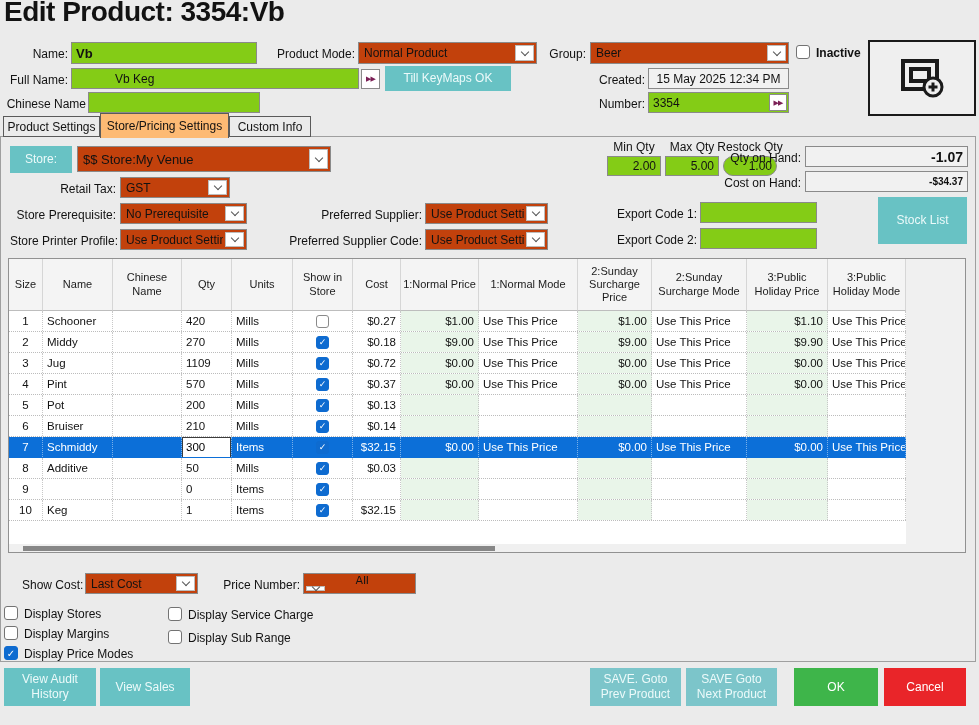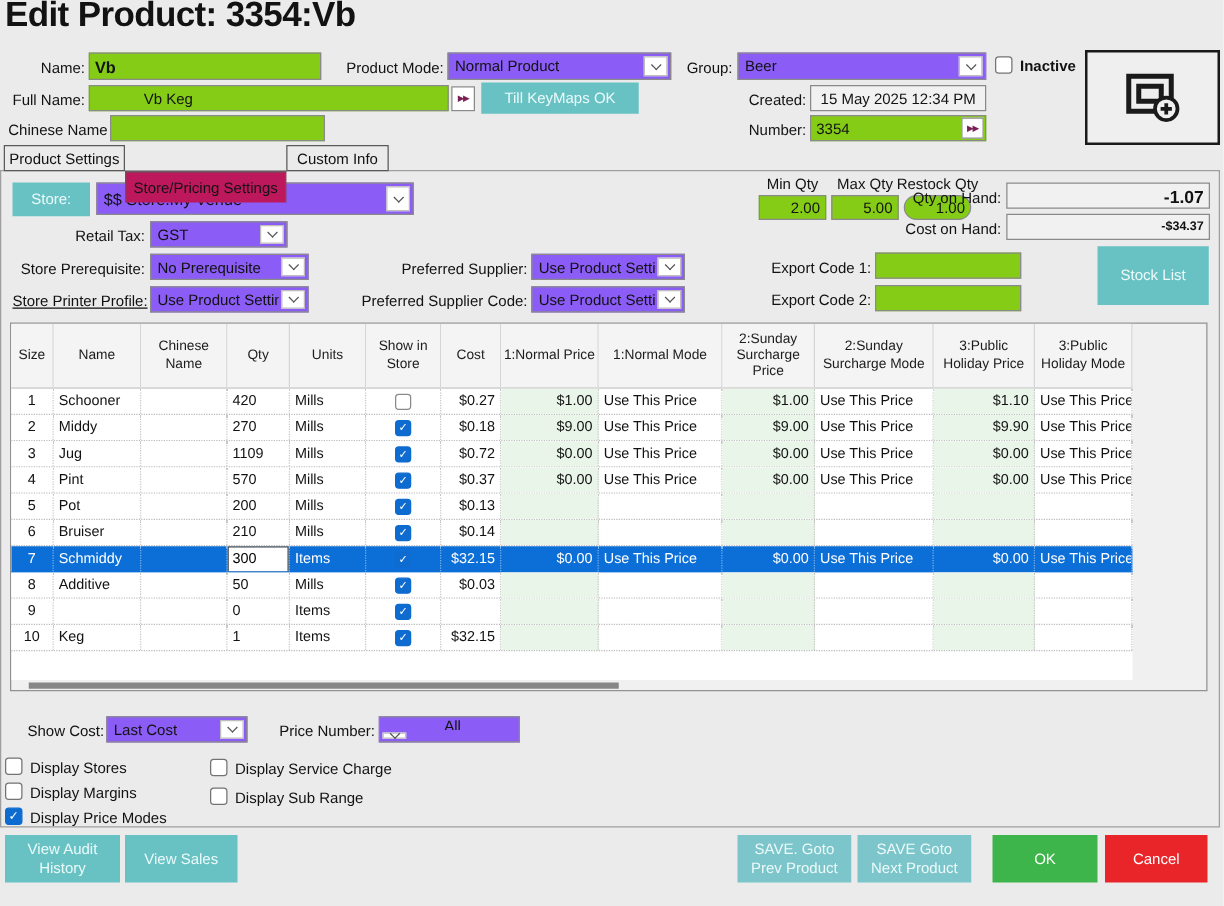--- a/index.html
+++ b/index.html
@@ -4,39 +4,39 @@
 <style>
   html,body{margin:0;padding:0;}
   .app{position:relative;width:979px;height:725px;background:#ebebeb;overflow:hidden;
        font-family:"Liberation Sans","DejaVu Sans",sans-serif;font-size:12px;color:#121212;}
   .abs{position:absolute;}
   .title{position:absolute;left:4px;top:-4px;font-size:28px;font-weight:700;letter-spacing:-0.5px;}
   .lbl{position:absolute;text-align:right;white-space:nowrap;}
   .field{position:absolute;background:#84cc16;border:1px solid #8a8a8a;box-sizing:border-box;
          display:flex;align-items:center;padding:0 4px;overflow:hidden;white-space:nowrap;}
   .ro{background:#f1f1f1;justify-content:center;}
-  .combo{position:absolute;background:#8b5cf6;border:1px solid #8a8a8a;box-sizing:border-box;
+  .combo{position:absolute;background:#c2410c;border:1px solid #8a8a8a;box-sizing:border-box;
          display:flex;align-items:center;overflow:hidden;white-space:nowrap;}
   .combo .val{flex:1;padding-left:5px;overflow:hidden;}
   .chevbox{width:17px;align-self:stretch;margin:2px;border:1px solid #bdbdbd;
            display:flex;align-items:center;justify-content:center;background:#fff;}
   .chevbox::after{content:"";width:5px;height:5px;border-left:1.4px solid #555;
                   border-bottom:1.4px solid #555;transform:rotate(-45deg);margin-top:-3px;}
   .arrbtn{background:#fff;border:1px solid #8a8a8a;box-sizing:border-box;color:#7b2056;
           display:flex;align-items:center;justify-content:center;font-size:7px;letter-spacing:-1px;}
   .btn-teal{position:absolute;background:var(--teal,#68c2c4);color:#ecfafa;border:none;
             display:flex;align-items:center;justify-content:center;text-align:center;
             font-size:12px;line-height:1.25;box-sizing:border-box;}
   .cbx{position:absolute;width:14px;height:14px;border:1px solid #737373;border-radius:3px;
        background:#fff;box-sizing:border-box;display:flex;align-items:center;justify-content:center;
        font-size:10px;color:#fff;}
   .cbx.checked{background:var(--cbblue,#0e6bd0);border-color:var(--cbblue,#0e6bd0);}
   .tab{position:absolute;top:116px;height:21px;background:#ebebeb;border:1px solid #5a5a5a;
        box-sizing:border-box;display:flex;align-items:center;justify-content:center;z-index:1;}
-  .tab.active{top:113px;height:25px;background:#be185d;border-bottom:none;z-index:3;margin-top:24px;}
+  .tab.active{top:113px;height:25px;background:#fdba74;border-bottom:none;z-index:3;}
   .panel{position:absolute;left:0;top:136px;width:976px;height:526px;background:#ebebeb;
          border:1px solid #9f9f9f;box-sizing:border-box;z-index:0;}
   
   .grid{position:absolute;left:8px;top:258px;width:958px;height:295px;background:#f0f0f0;
         border:1px solid #919191;box-sizing:border-box;overflow:hidden;}
   .grid-white{position:absolute;left:0;top:0;width:897px;height:285px;background:#fff;}
   .ghead{position:absolute;left:0;top:0;display:flex;height:52px;}
   .h{display:flex;align-items:center;justify-content:center;text-align:center;
      background:#f4f4f4;border-right:1px solid #d6d6d6;border-bottom:1px solid #bdbdbd;
      font-size:11px;line-height:1.2;box-sizing:border-box;padding:0 2px;color:#1c1c1c;}
@@ -144,21 +144,21 @@
     <span class="chevbox"></span>
   </div>
   <div class="lbl" style="left:303px;top:208px;width:119px;">Preferred Supplier:</div>
   <div class="combo" style="left:425px;top:203px;width:123px;height:21px;">
     <span class="val">Use Product Setting</span>
     <span class="chevbox"></span>
   </div>
   <div class="lbl" style="left:610px;top:207px;width:87px;">Export Code 1:</div>
   <div class="field" style="left:700px;top:202px;width:117px;height:21px;"></div>
 
-  <div class="lbl" style="left:10px;top:234px;width:106px;text-decoration:underline;">Store Printer Profile:</div>
+  <div class="lbl" style="left:10px;top:234px;width:106px;">Store Printer Profile:</div>
   <div class="combo" style="left:120px;top:229px;width:127px;height:21px;">
     <span class="val">Use Product Setting</span>
     <span class="chevbox"></span>
   </div>
   <div class="lbl" style="left:280px;top:234px;width:142px;">Preferred Supplier Code:</div>
   <div class="combo" style="left:425px;top:229px;width:123px;height:21px;">
     <span class="val">Use Product Setting</span>
     <span class="chevbox"></span>
   </div>
   <div class="lbl" style="left:610px;top:233px;width:87px;">Export Code 2:</div>

